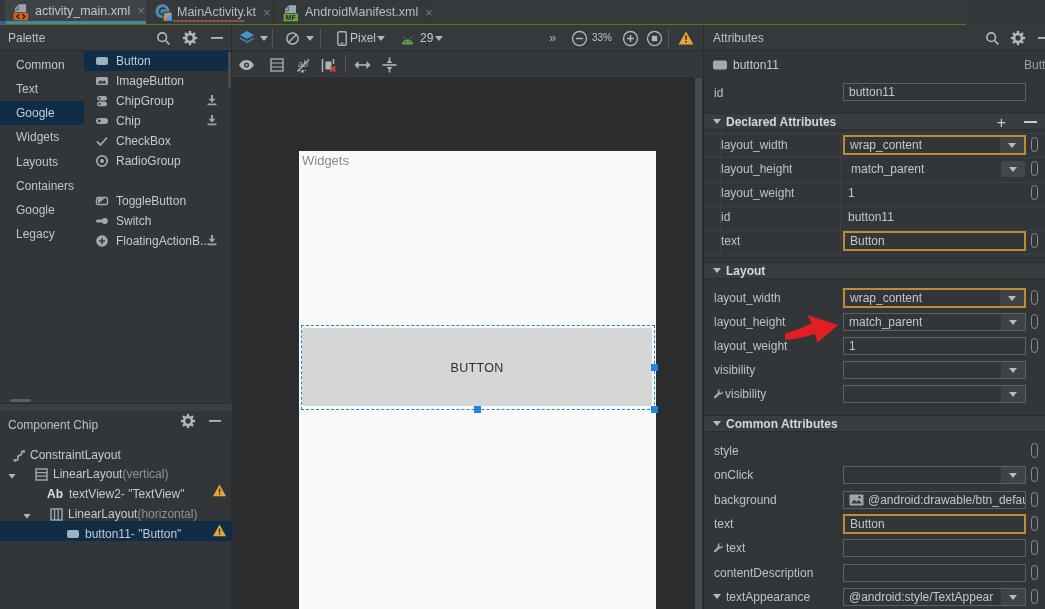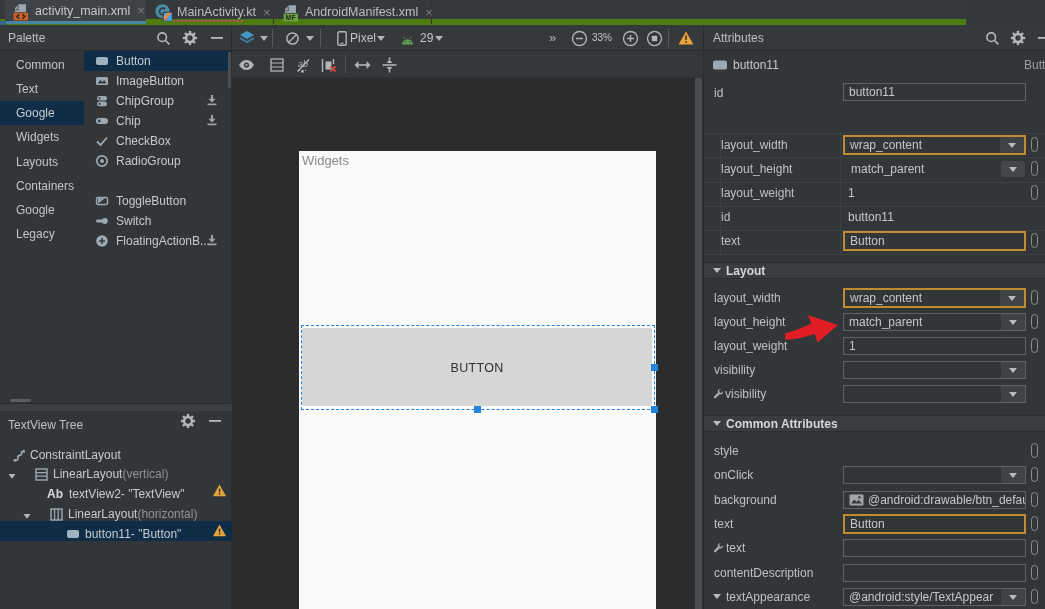--- a/index.html
+++ b/index.html
@@ -1,18 +1,18 @@
 <!DOCTYPE html>
 <html><head><meta charset="utf-8"><style>
 *{margin:0;padding:0;box-sizing:border-box}
 body{font-family:"Liberation Sans",sans-serif;}
 #root{position:relative;width:1045px;height:609px;background:#35383a;overflow:hidden;font-size:12px;color:#bfc4c7}
 .abs{position:absolute}
 
-#tabbar{position:absolute;left:0;top:0;width:966px;height:25px;background:#36393b;border-bottom:6px solid #4d7c0f}
+#tabbar{position:absolute;left:0;top:0;width:966px;height:25px;background:#36393b;border-bottom:1px solid #4d7c0f}
 .tab{position:absolute;top:0;height:24px;display:flex;align-items:center;padding:0 8px;color:#b9bec2;font-size:12.5px}
 .tab .x{color:#787d80;font-size:13px;margin-left:7px}
 #tab1{left:5px;width:141px;background:#3e4347;border-bottom:3px solid #4887a3;color:#c4c9cd}
 #tab2{left:147px;width:127px;border-right:1px solid #323537}
 #tab3{left:275px;width:157px;border-right:1px solid #323537}
 .ticon{width:16px;height:16px;margin-right:6px;position:relative;flex:none}
 .wavy{position:absolute;left:26px;right:28px;bottom:2px;height:2px;
  background-image:repeating-linear-gradient(90deg,#bf5752 0 2px,#8a4a48 2px 4px);opacity:.8}
 
 #toolrow{position:absolute;left:0;top:25px;width:1045px;height:26px;background:#36393b;border-bottom:1px solid #2a2c2e}
@@ -281,21 +281,21 @@
           <path d="M7 4v6M4 7h6" stroke="#383b3d" stroke-width="1.6"></path>
         </svg>FloatingActionB<span>...</span><span class="dl"><svg width="12" height="13" viewBox="0 0 12 13">
             <path d="M6 1v5.2" stroke="#a0a5a8" stroke-width="2"></path>
             <path d="M2.4 4.8L6 8.6 9.6 4.8z" fill="#a0a5a8"></path>
             <path d="M1.5 10.4h9" stroke="#a0a5a8" stroke-width="1.7"></path>
           </svg></span></div>
   <div class="abs" style="left:10px;top:348px;width:21px;height:3px;background:#5b5f62;border-radius:2px"></div>
   <div class="abs" style="left:228px;top:1px;width:3px;height:36px;background:#4a4d50"></div>
   <div id="ctdivider"></div>
   <div id="cthead">
-        <span class="t">TextView Tree</span>
+        <span class="t">Component Chip</span>
     <span class="icon" style="left:178px;top:-3px" id="ic-gear3">
           <svg width="16" height="16" viewBox="-8 -8 16 16">
             <circle r="3.9" fill="none" stroke="#b4b9bc" stroke-width="2.5"></circle>
             <line x1="0" y1="-4.9" x2="0" y2="-7.1" transform="rotate(0)" stroke="#b4b9bc" stroke-width="2.4"></line>
             <line x1="0" y1="-4.9" x2="0" y2="-7.1" transform="rotate(45)" stroke="#b4b9bc" stroke-width="2.4"></line>
             <line x1="0" y1="-4.9" x2="0" y2="-7.1" transform="rotate(90)" stroke="#b4b9bc" stroke-width="2.4"></line>
             <line x1="0" y1="-4.9" x2="0" y2="-7.1" transform="rotate(135)" stroke="#b4b9bc" stroke-width="2.4"></line>
             <line x1="0" y1="-4.9" x2="0" y2="-7.1" transform="rotate(180)" stroke="#b4b9bc" stroke-width="2.4"></line>
             <line x1="0" y1="-4.9" x2="0" y2="-7.1" transform="rotate(225)" stroke="#b4b9bc" stroke-width="2.4"></line>
             <line x1="0" y1="-4.9" x2="0" y2="-7.1" transform="rotate(270)" stroke="#b4b9bc" stroke-width="2.4"></line>
@@ -407,20 +407,21 @@
   <div class="alabel" style="top:35px">id</div>
   <div class="field" style="top:32px">button11</div>
   <div class="abs" style="left:0;top:82.2px;width:342px;height:1px;background:#3c4043"></div>
       <div class="abs" style="left:0;top:106.4px;width:342px;height:1px;background:#3c4043"></div>
       <div class="abs" style="left:0;top:130.6px;width:342px;height:1px;background:#3c4043"></div>
       <div class="abs" style="left:0;top:154.8px;width:342px;height:1px;background:#3c4043"></div>
       <div class="abs" style="left:0;top:179.0px;width:342px;height:1px;background:#3c4043"></div>
       <div class="abs" style="left:0;top:203.2px;width:342px;height:1px;background:#3c4043"></div>
       <div class="abs" style="left:16px;top:82px;width:1px;height:121px;background:#3c4043"></div>
       <div class="abs" style="left:136px;top:82px;width:1px;height:121px;background:#3c4043"></div>
+  <div class="sechead" style="top:62px"><span class="tri"></span>Declared Attributes<span style="position:absolute;right:40px;top:0px;font-size:16px;font-weight:normal;color:#c6cbce">+</span><span style="position:absolute;right:9px;top:7px;width:13px;height:2px;background:#c6cbce"></span></div>
   <div class="alabel" style="top:87px;left:17px">layout_width</div>
   <div class="field combo orange" style="top:85px">
         <span style="position:relative;z-index:0">wrap_content</span>
         <span class="ab">
           <span class="tri"></span>
         </span>
       </div>
   <span class="pill" style="top:86px"></span>
   <div class="alabel" style="top:111px;left:17px">layout_height</div>
   <div class="field combo" style="top:109px;border-color:transparent">

